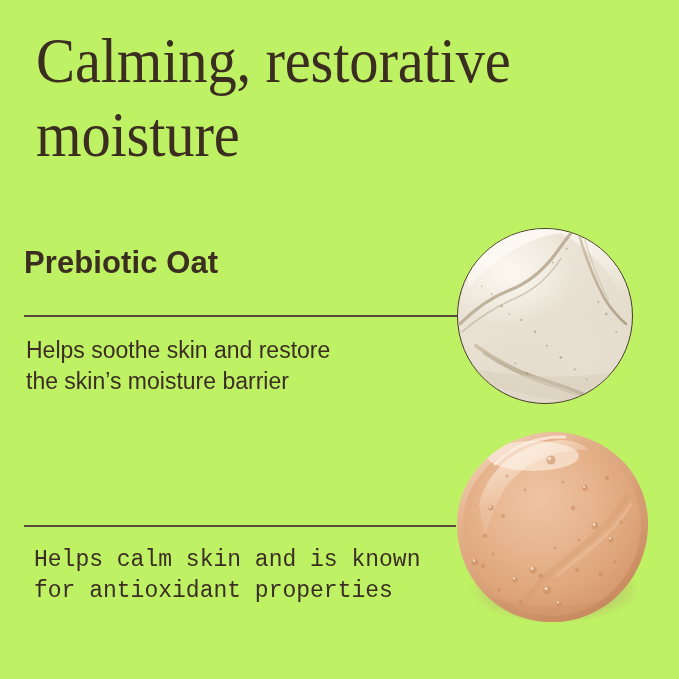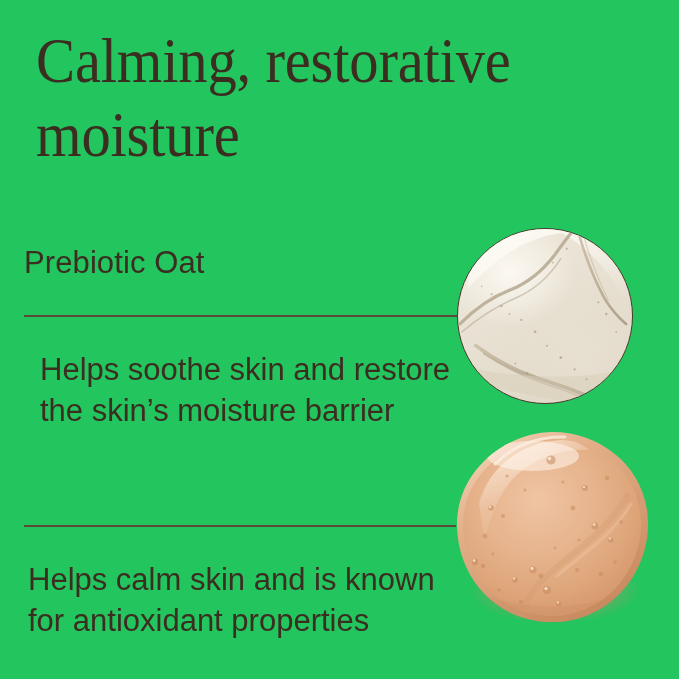--- a/index.html
+++ b/index.html
@@ -9,21 +9,21 @@
   }
   body {
     background: #E6DCCD;
     font-family: "Liberation Sans", sans-serif;
   }
 
   .canvas {
     position: relative;
     width: 679px;
     height: 679px;
-    background: #22c55e;
+    background: #bef264;
     overflow: hidden;
   }
 
   
   .headline {
     position: absolute;
     left: 36px;
     top: 24px;
     width: 600px;
     margin: 0;
@@ -43,47 +43,47 @@
     position: absolute;
     left: 24px;
     width: 440px;
   }
   .block-oat  { top: 246px; }
   .block-fev  { top: 457px; }
 
   .ing-name {
     margin: 0;
     font-family: "Liberation Sans", sans-serif;
-    font-weight: 400;
+    font-weight: 700;
     font-size: 31px;
     line-height: 1.1;
     letter-spacing: 0.1px;
     color: #3B2E21;
   }
 
   .rule {
     position: absolute;
     left: 24px;
     height: 2px;
     background: #5A4A37;
   }
   .rule-oat { top: 315px; width: 434px; }
   .rule-fev { top: 525px; width: 432px; }
 
   .ing-desc {
-    margin: 16px;
+    margin: 2px;
     font-family: "Liberation Sans", sans-serif;
     font-weight: 400;
-    font-size: 31px;
+    font-size: 23px;
     line-height: 1.33;
     color: #3B2E21;
     white-space: pre-line;
   }
   .desc-oat { position: absolute; left: 24px; top: 333px; width: 420px; }
-  .desc-fev { position: absolute; left: 12px; top: 543px; width: 420px; }
+  .desc-fev { position: absolute; left: 32px; top: 543px; width: 420px; font-family: Liberation Mono, monospace; }
 
   
   .oat-circle {
     position: absolute;
     left: 457px;
     top: 228px;
     width: 176px;
     height: 176px;
     border-radius: 50%;
     border: 1.5px solid #4A3B2C;

